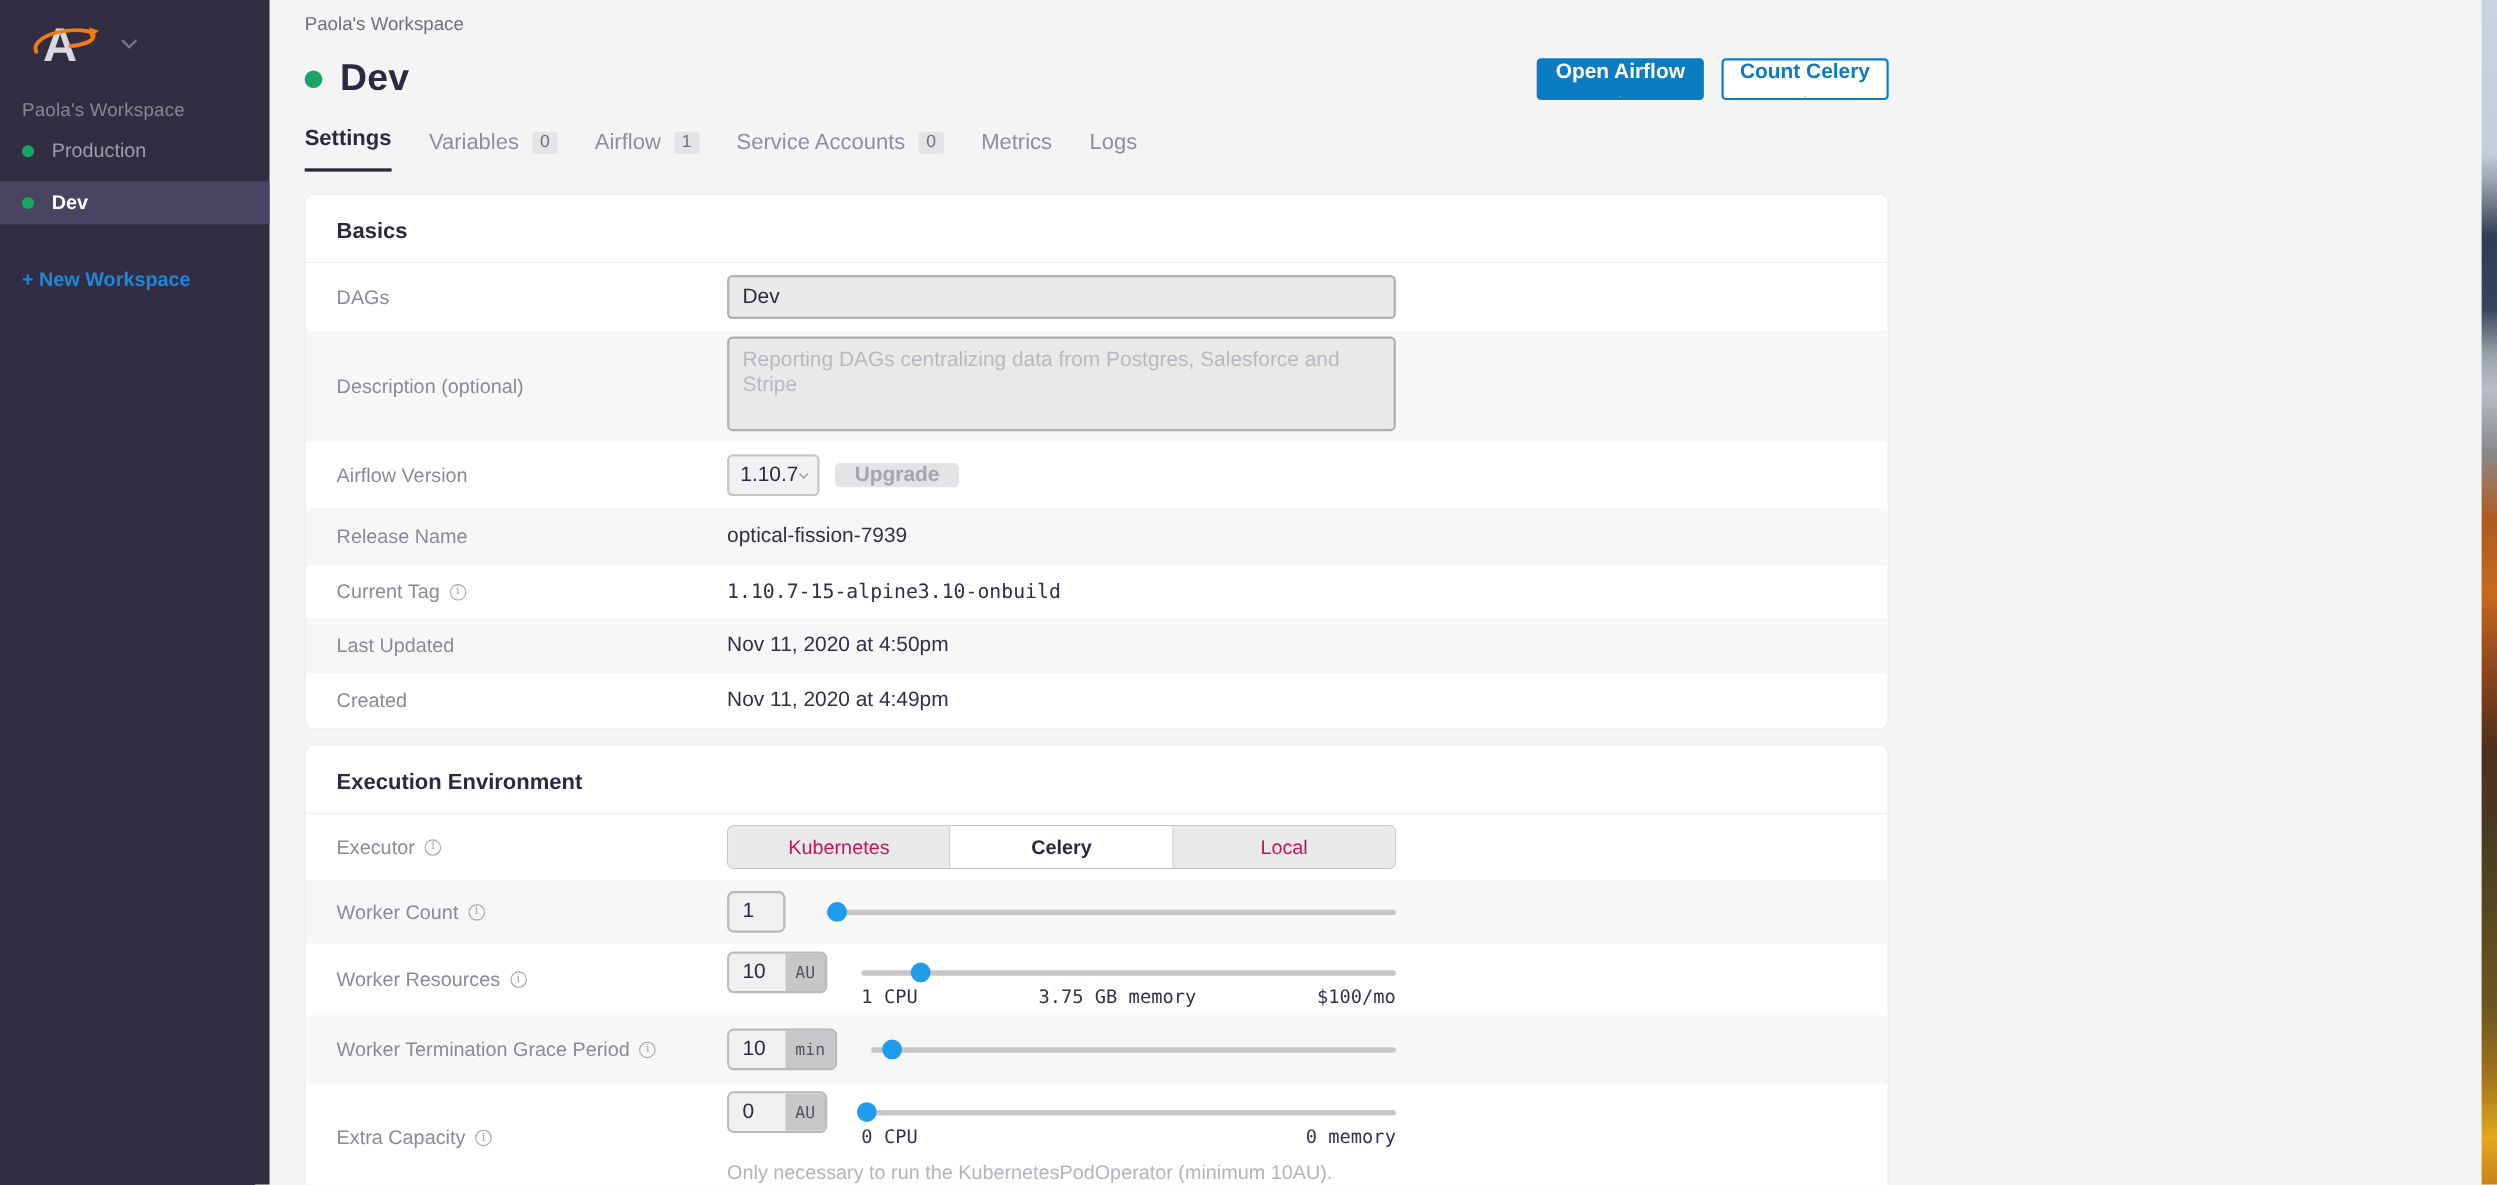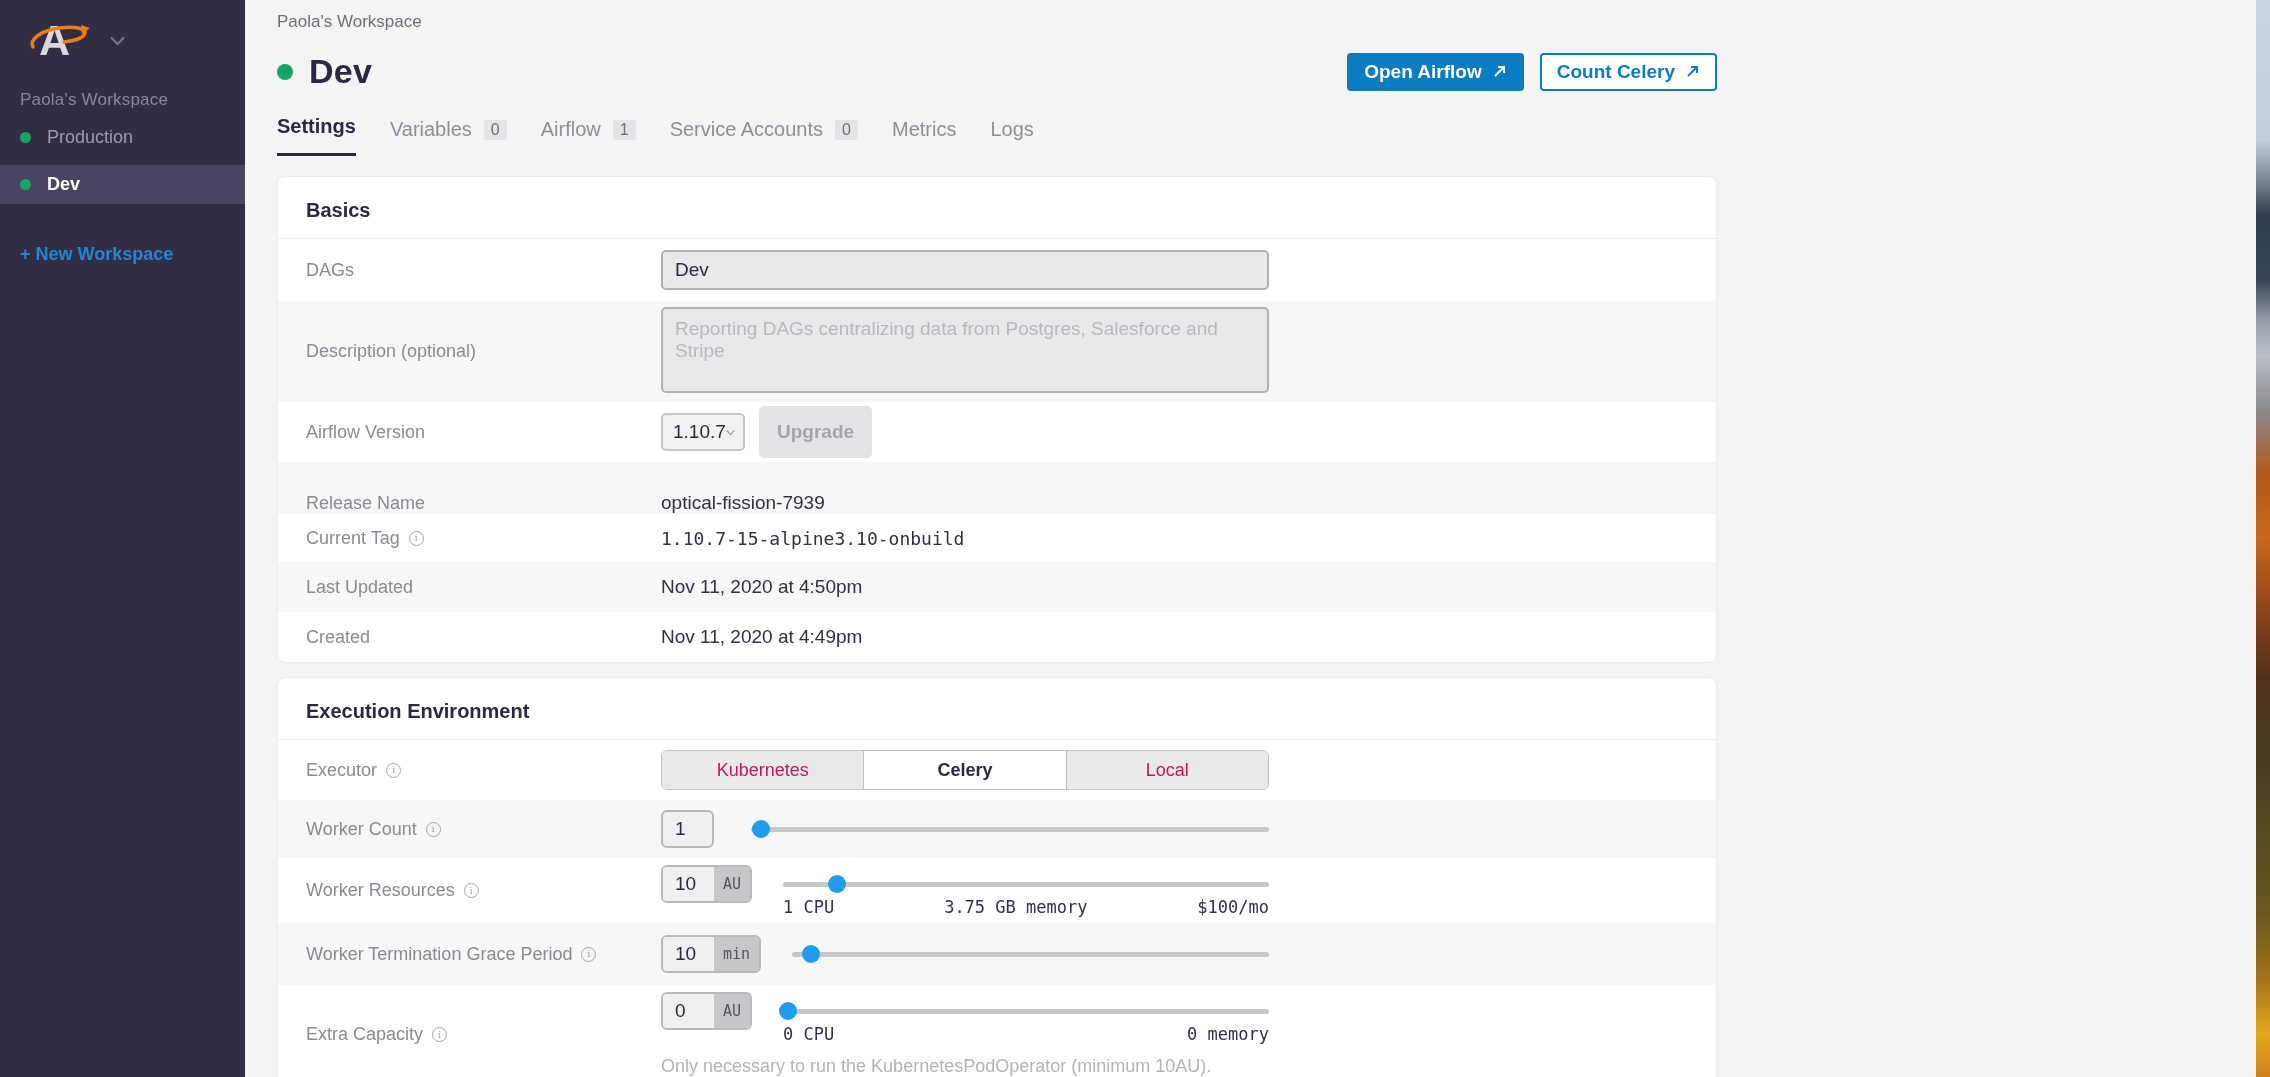--- a/index.html
+++ b/index.html
@@ -21,21 +21,21 @@
 
   
   main { flex: 1; padding: 12px 0 0 32px; }
   .content { width: 1440px; }
   .breadcrumb { font-size: 17px; color: #6f6d7a; cursor: pointer; }
   .title-row { display: flex; align-items: center; margin-top: 20px; }
   .dot-lg { width: 16px; height: 16px; border-radius: 50%; background: var(--status-green); margin-right: 16px; }
   h1 { font-size: 34px; font-weight: 700; color: var(--ink); letter-spacing: .3px; }
   .header-buttons { margin-left: auto; display: flex; gap: 16px; }
   .btn { height: 38px; border-radius: 4px; font-size: 19px; font-weight: 700; display: inline-flex;
-         align-items: center; gap: 10px; padding: 0 15px; cursor: pointer; font-family: inherit; }
+         align-items: center; gap: 10px; padding: 0 15px; cursor: pointer; font-family: inherit; flex-direction: column; }
   .btn-primary { background: var(--accent-blue); color: #fff; border: 2px solid var(--accent-blue); }
   .btn-outline { background: #fff; color: var(--accent-blue); border: 2px solid var(--accent-blue); }
 
   .tabs { display: flex; gap: 34px; margin-top: 24px; align-items: flex-end; }
   .tab { font-size: 20px; color: #8f8d99; display: flex; gap: 12px; align-items: center;
          padding-bottom: 15px; cursor: pointer; }
   .tab.active { color: var(--ink); font-weight: 700; border-bottom: 3px solid var(--ink); }
   .badge { background: #e4e4e6; color: #6f6d79; font-size: 16px; border-radius: 3px; padding: 1px 7px; }
 
   
@@ -55,21 +55,21 @@
                  font-size: 10px; color: #a6a4ae; font-family: "DejaVu Serif", serif; }
 
   .text-input { width: 100%; height: 40px; background: #e9e9e9; border: 2px solid #b0b0b0; border-radius: 5px;
                 font-size: 19px; color: var(--ink); padding: 0 12px; font-family: inherit; }
   textarea.text-input { height: 86px; padding: 9px 12px; resize: none; }
   .text-input::placeholder { color: #b9b7c0; }
 
   .select { width: 84px; height: 38px; background: #f1f1f1; border: 2px solid #c6c6c6; border-radius: 5px;
             display: inline-flex; align-items: center; justify-content: space-between; padding: 0 8px 0 10px;
             font-size: 19px; color: var(--ink); cursor: pointer; }
-  .btn-upgrade { height: 52px; margin-left: 14px; background: #e3e3e5; border: none; border-radius: 5px;
+  .btn-upgrade { height: 22px; margin-left: 14px; background: #e3e3e5; border: none; border-radius: 5px;
                  color: #a5a3ad; font-size: 19px; font-weight: 700; padding: 0 18px; font-family: inherit;
                  cursor: pointer; }
   .airflow-control { display: flex; align-items: center; }
 
   .value { font-size: 19px; color: #322f42; }
   .mono { font-family: "DejaVu Sans Mono", monospace; font-size: 18px; }
 
   .segmented { display: flex; width: 100%; height: 40px; border: 1px solid #c2c2c4; border-radius: 6px;
                overflow: hidden; }
   .segment { flex: 1; display: flex; align-items: center; justify-content: center; background: #e9e9ea;
@@ -91,21 +91,21 @@
   .slider { position: relative; height: 20px; cursor: pointer; }
   .track { position: absolute; top: 8px; left: 0; right: 0; height: 5px; background: #c7c7c9; border-radius: 3px; }
   .thumb { position: absolute; top: 1px; width: 18px; height: 18px; border-radius: 50%;
            background: var(--slider-blue); transform: translateX(-50%); cursor: grab; }
   .slider-labels { display: flex; justify-content: space-between; margin-top: 3px;
                    font-family: "DejaVu Sans Mono", monospace; font-size: 17px; color: #33304a; }
   .helper { margin-top: 12px; color: #b4b2bb; font-size: 18px; }
 
   
   .r-name { height: 62px; } .r-desc { height: 101px; } .r-airflow { height: 60px; }
-  .r-release { height: 52px; align-items: flex-end; } .r-tag { height: 48px; } .r-updated { height: 50px; } .r-created { height: 50px; }
+  .r-release { height: 52px; } .r-tag { height: 48px; } .r-updated { height: 50px; } .r-created { height: 50px; }
   .r-executor { height: 60px; } .r-count { height: 58px; } .r-resources { height: 65px; }
   .r-grace { height: 62px; } .r-extra { height: 99px; }
 
   
   .bg-strip { position: absolute; right: 0; top: 0; width: 14px; height: 100%;
     background: linear-gradient(180deg,
       #c9d4e1 0%, #c2cedd 13%, #8b94a3 16%, #2e3d51 20%, #37455a 26%, #9aa2ac 30%, #b9bfc7 33%,
       #8a8a8c 38%, #b05a1d 44%, #c8681c 50%, #8a431c 57%, #50301a 63%, #483a1e 70%, #5a4a20 78%,
       #6b571f 85%, #a4741c 91%, #e2a91d 96%, #c9811c 100%); }
 </style>

